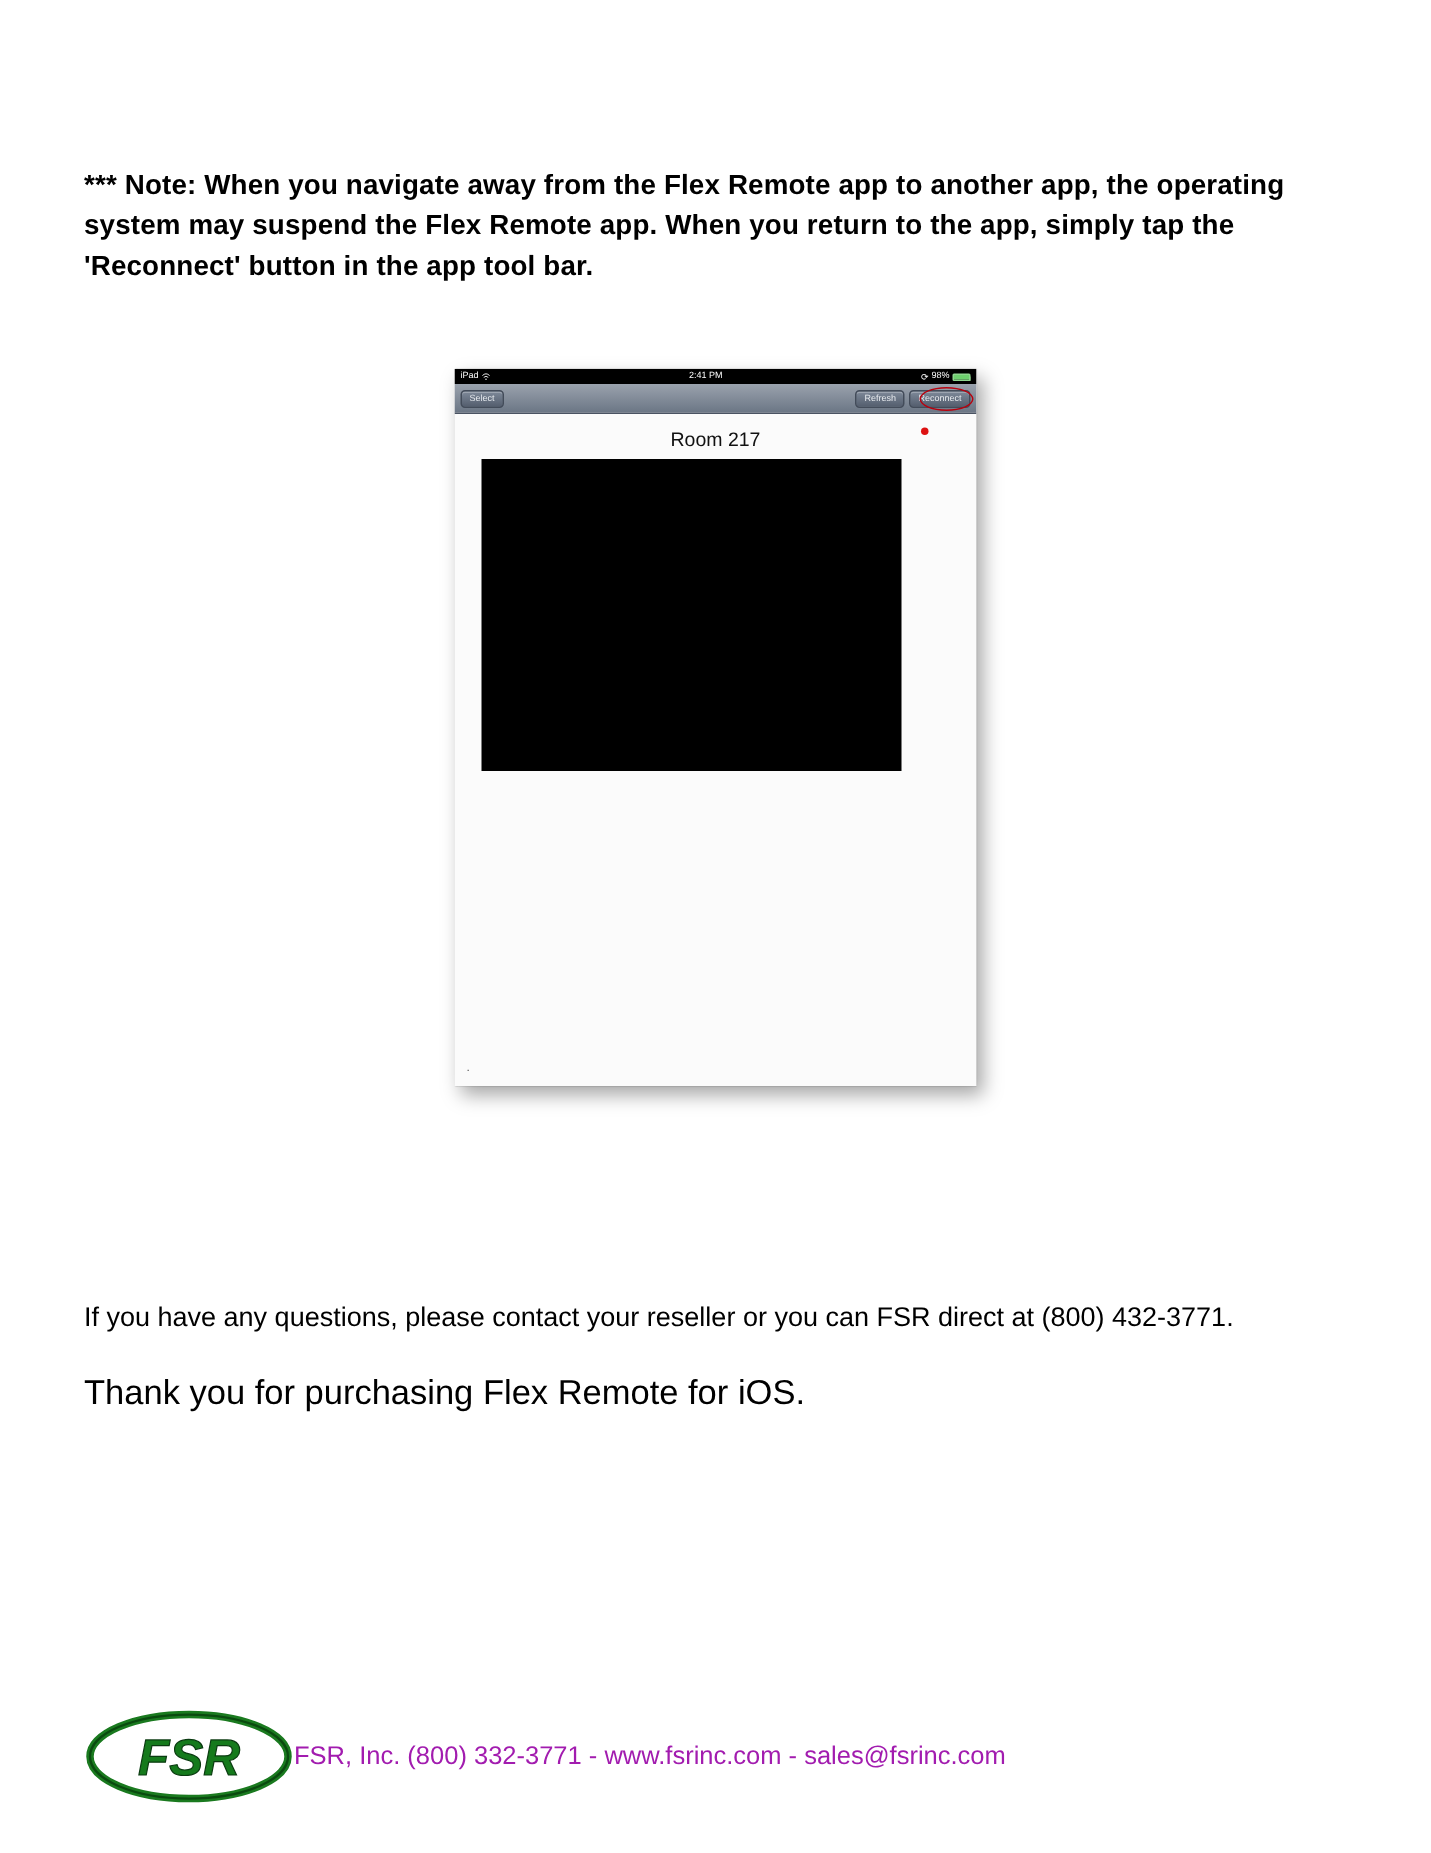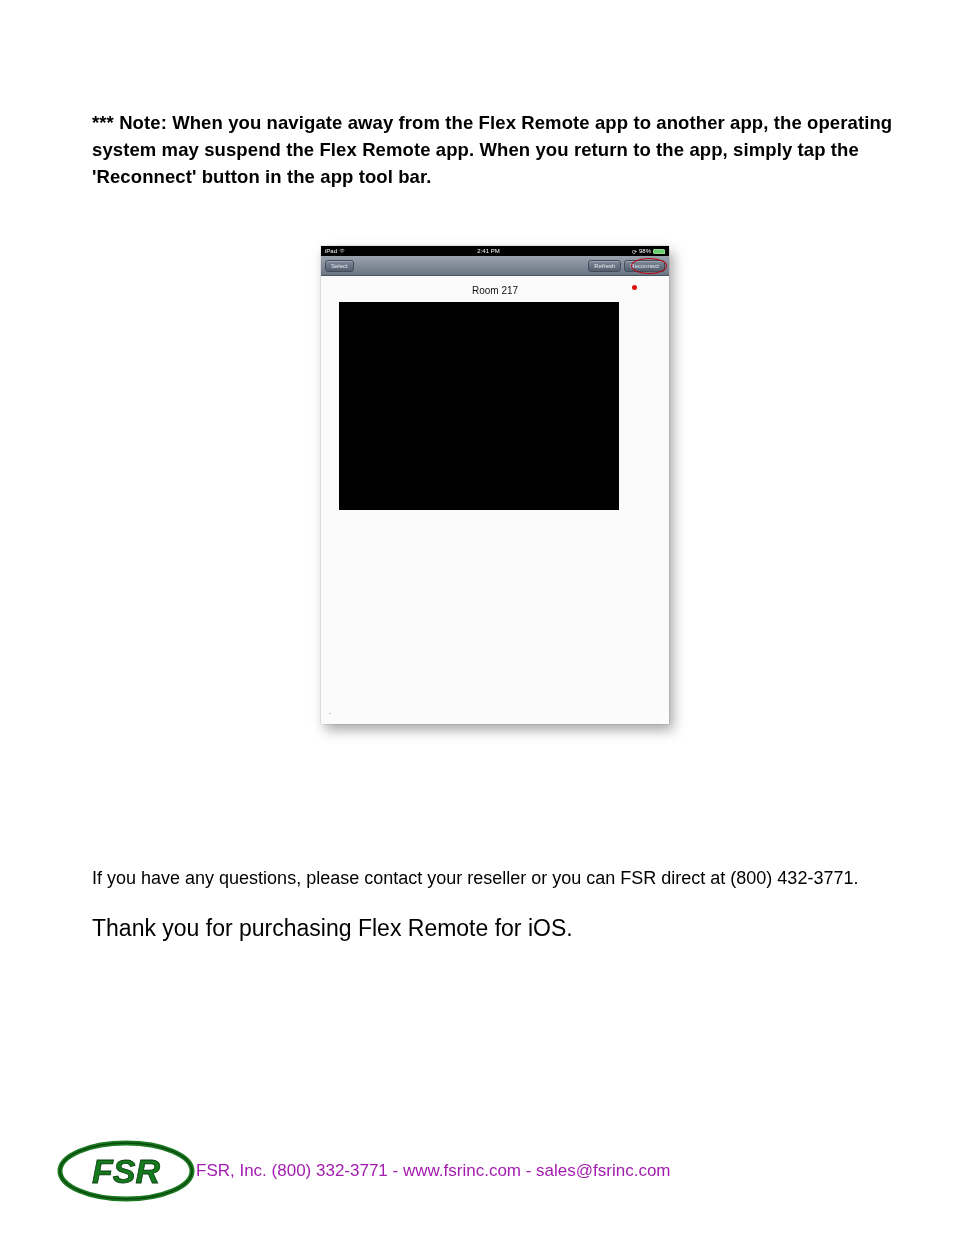--- a/index.html
+++ b/index.html
@@ -6,21 +6,20 @@
   body {
     width: 954px;
     height: 1235px;
     background: #ffffff;
     font-family: Arial, Helvetica, sans-serif;
     color: #000;
     position: relative;
   }
   .page {
     padding: 110px 56px 0 56px;
-    margin-left: 36px;
   }
   .note {
     font-weight: 700;
     font-size: 18.5px;
     line-height: 1.45;
     font-family: "Arial Black", Arial, sans-serif;
     letter-spacing: 0.1px;
   }
   .figure-wrap {
     margin-top: 56px;
@@ -79,21 +78,21 @@
   .tb-right { display:flex; gap:3px; align-items:center; position:relative;}
   .tb-right .circle {
     position:absolute;
     right:-2px; top:-2px;
     width: 36px; height: 16px;
     border:1.5px solid #b8000d;
     border-radius: 50%/50%;
     pointer-events:none;
   }
   .roomtitle {
-    font-size: 10px;
+    font-size: 13px;
     color:#111;
     text-align:center;
     margin-top: 9px;
     width:100%;
     position:relative;
   }
   .red-dot {
     position:absolute;
     right: 32px;
     top: 0px;

